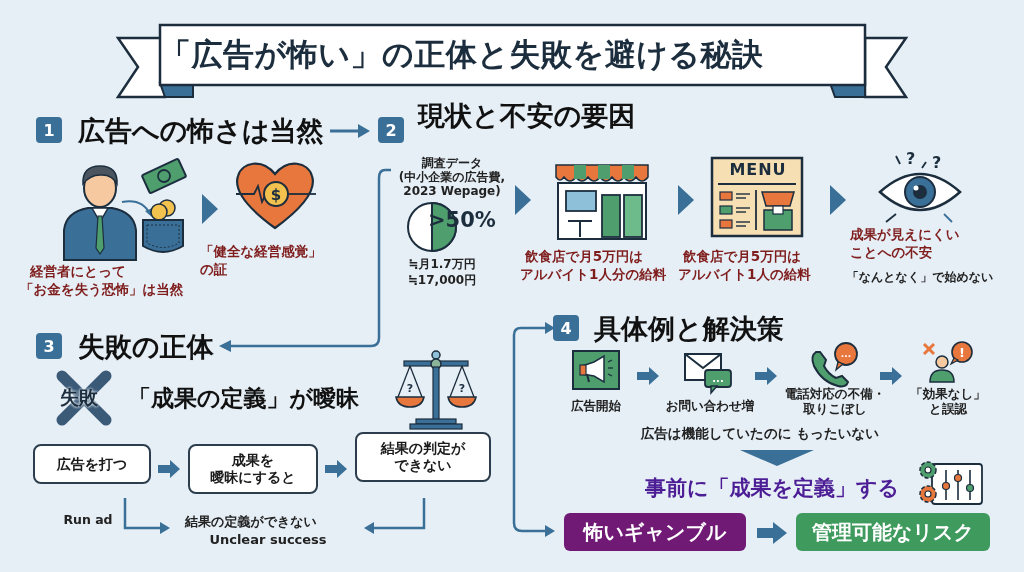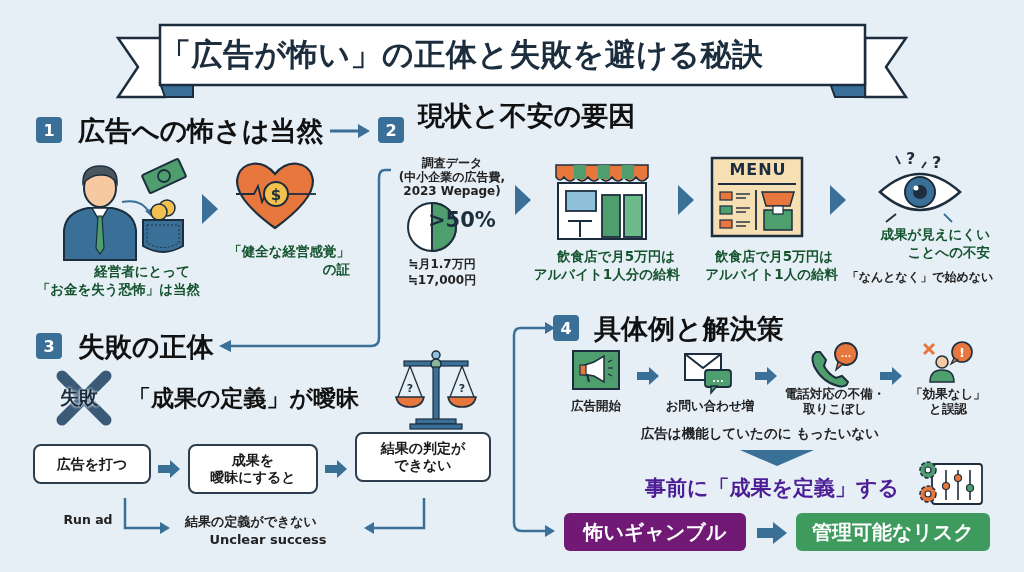--- a/index.html
+++ b/index.html
@@ -14,21 +14,21 @@
   .title-text {
     font-weight: bold; font-size: 31px; color: #1c2e3e; letter-spacing: 0.5px;
     white-space: nowrap;
   }
   .sec-num {
     width: 26px; height: 26px; background: #3a6f98; color: #fff;
     border-radius: 4px; font-weight: bold; font-size: 16px;
     display: flex; align-items: center; justify-content: center;
   }
   .sec-title { font-weight: bold; font-size: 27px; color: #111; white-space: nowrap; }
-  .cap { font-weight: bold; font-size: 13.5px; text-align: right; line-height: 1.25; color: #14532d; white-space: nowrap; }
+  .cap { font-weight: bold; font-size: 13.5px; text-align: left; line-height: 1.25; color: #7f1d1d; white-space: nowrap; }
   .small { font-weight: bold; font-size: 12px; text-align: center; line-height: 1.2; color: #222; white-space: nowrap; }
   .box {
     border: 2px solid #2c3e4d; border-radius: 8px; background: #fff;
     font-weight: bold; font-size: 14px; text-align: center; line-height: 1.2;
     display: flex; align-items: center; justify-content: center; white-space: pre-line;
   }
   .pill {
     border-radius: 6px; color: #fff; font-weight: bold; font-size: 20px;
     display: flex; align-items: center; justify-content: center; white-space: nowrap;
   }

